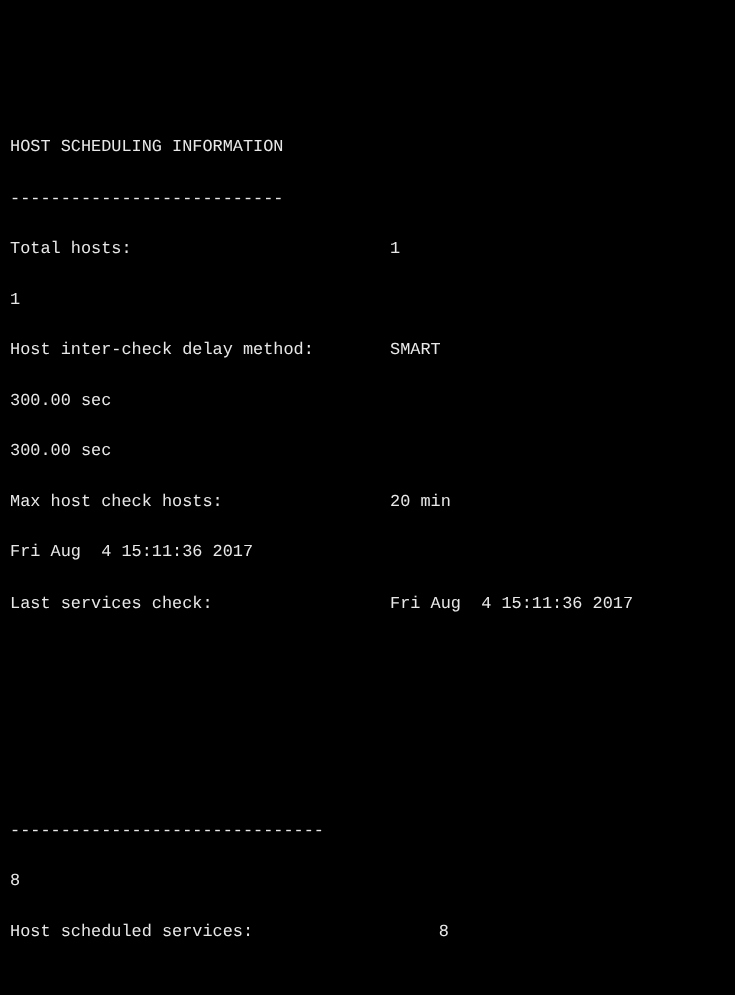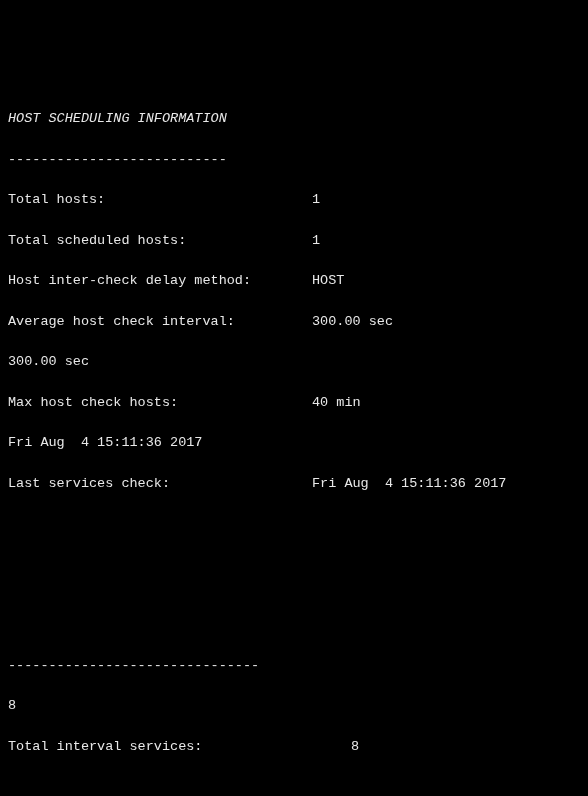--- a/index.html
+++ b/index.html
@@ -13,21 +13,20 @@
       font-family: "Consolas", "Courier New", monospace;
       font-size: 13.5px;
       line-height: 1.5;
       padding: 8px;
       width: 588px;
       height: 796px;
       white-space: pre;
     }
     .section-title {
       color: #e8e8e8;
-      font-style: italic;
     }
     .divider {
       color: #e8e8e8;
     }
     .row {
       display: flex;
     }
     .label {
       display: inline-block;
     }
@@ -40,35 +39,35 @@
   </style>
 </head>
 <body>
 
 
 
 <div>
 <div class="section-title">HOST SCHEDULING INFORMATION</div>
 <div class="divider">---------------------------</div>
 <div class="row"><span class="label" style="width: 304px;">Total hosts:</span><span class="value">1</span></div>
-<div class="row"><span class="label" style="width: 304px;">Total scheduled hosts:</span><span class="value">1</span></div>
-<div class="row"><span class="label" style="width: 304px;">Host inter-check delay method:</span><span class="value">HOST</span></div>
-<div class="row"><span class="label" style="width: 304px;">Average host check interval:</span><span class="value">300.00 sec</span></div>
+<div class="row"><span class="value">1</span></div>
+<div class="row"><span class="label" style="width: 304px;">Host inter-check delay method:</span><span class="value">SMART</span></div>
 <div class="row"><span class="value">300.00 sec</span></div>
-<div class="row"><span class="label" style="width: 304px;">Max host check hosts:</span><span class="value">40 min</span></div>
+<div class="row"><span class="value">300.00 sec</span></div>
+<div class="row"><span class="label" style="width: 304px;">Max host check hosts:</span><span class="value">20 min</span></div>
 <div class="row"><span class="value">Fri Aug  4 15:11:36 2017</span></div>
 <div class="row"><span class="label" style="width: 304px;">Last services check:</span><span class="value">Fri Aug  4 15:11:36 2017</span></div>
 </div>
 
 <div class="section-gap"></div>
 
 <div>
 <div class="divider">-------------------------------</div>
 <div class="row"><span class="value">8</span></div>
-<div class="row"><span class="label srv" style="width: 343px;">Total interval services:</span><span class="value">8</span></div>
+<div class="row"><span class="label srv" style="width: 343px;">Host scheduled services:</span><span class="value">8</span></div>
 
 
 
 
 
 
 
 
 
 </div>

